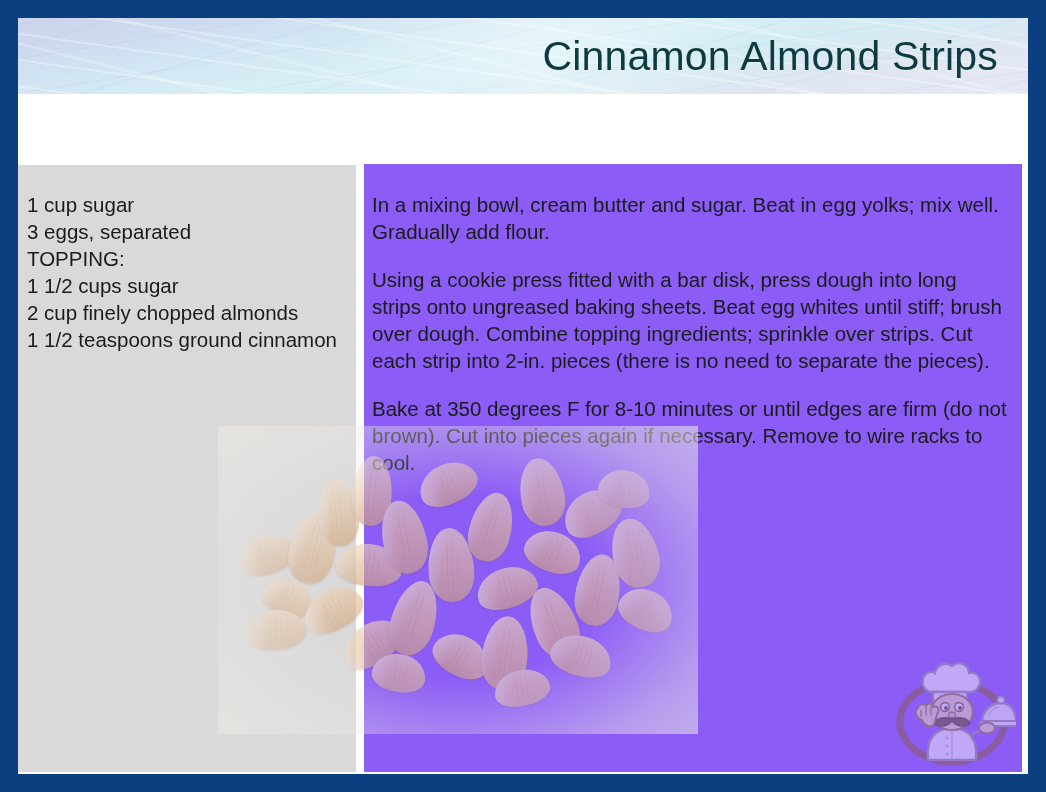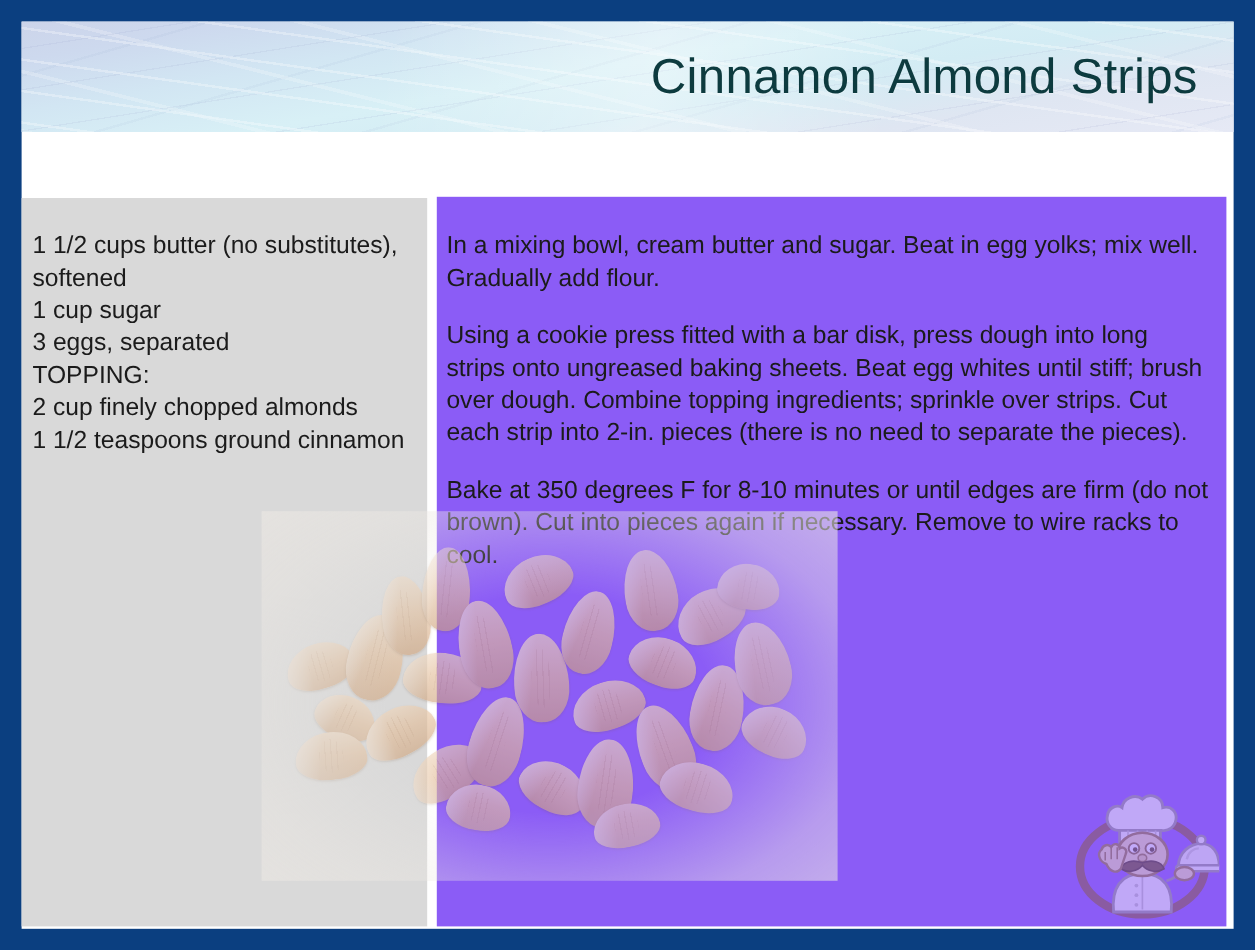--- a/index.html
+++ b/index.html
@@ -33,21 +33,21 @@
     height: 756px;
     background: #ffffff;
   }
 
   
   #header-banner {
     position: absolute;
     left: 18px;
     top: 18px;
     width: 1010px;
-    height: 92px;
+    height: 76px;
     overflow: hidden;
     background: linear-gradient(170deg,
         #ccd4ea 0%,
         #cdd9ee 12%,
         #d2e6f3 28%,
         #d8f0f6 46%,
         #d3ecf4 62%,
         #dfe6f2 80%,
         #e6e9f5 100%);
   }
@@ -193,24 +193,24 @@
     <div class="sheen"></div>
     <div id="slide-title">Cinnamon Almond Strips</div>
   </div>
 
   <div id="ingredients-header">
     <span>Ingredients</span>
   </div>
 
   <div id="ingredients-body" class="panel-body">
     <ul id="ingredients-list">
-      <li>1 1/2 cups butter (no substitutes), softened</li>
       <li>1 cup sugar</li>
       <li>3 eggs, separated</li>
       <li>TOPPING:</li>
+      <li>1 1/2 cups sugar</li>
       <li>2 cup finely chopped almonds</li>
       <li>1 1/2 teaspoons ground cinnamon</li>
     </ul>
   </div>
 
   <div id="directions-header">
     <span>Directions</span>
   </div>
 
   <div id="directions-body" class="panel-body">

